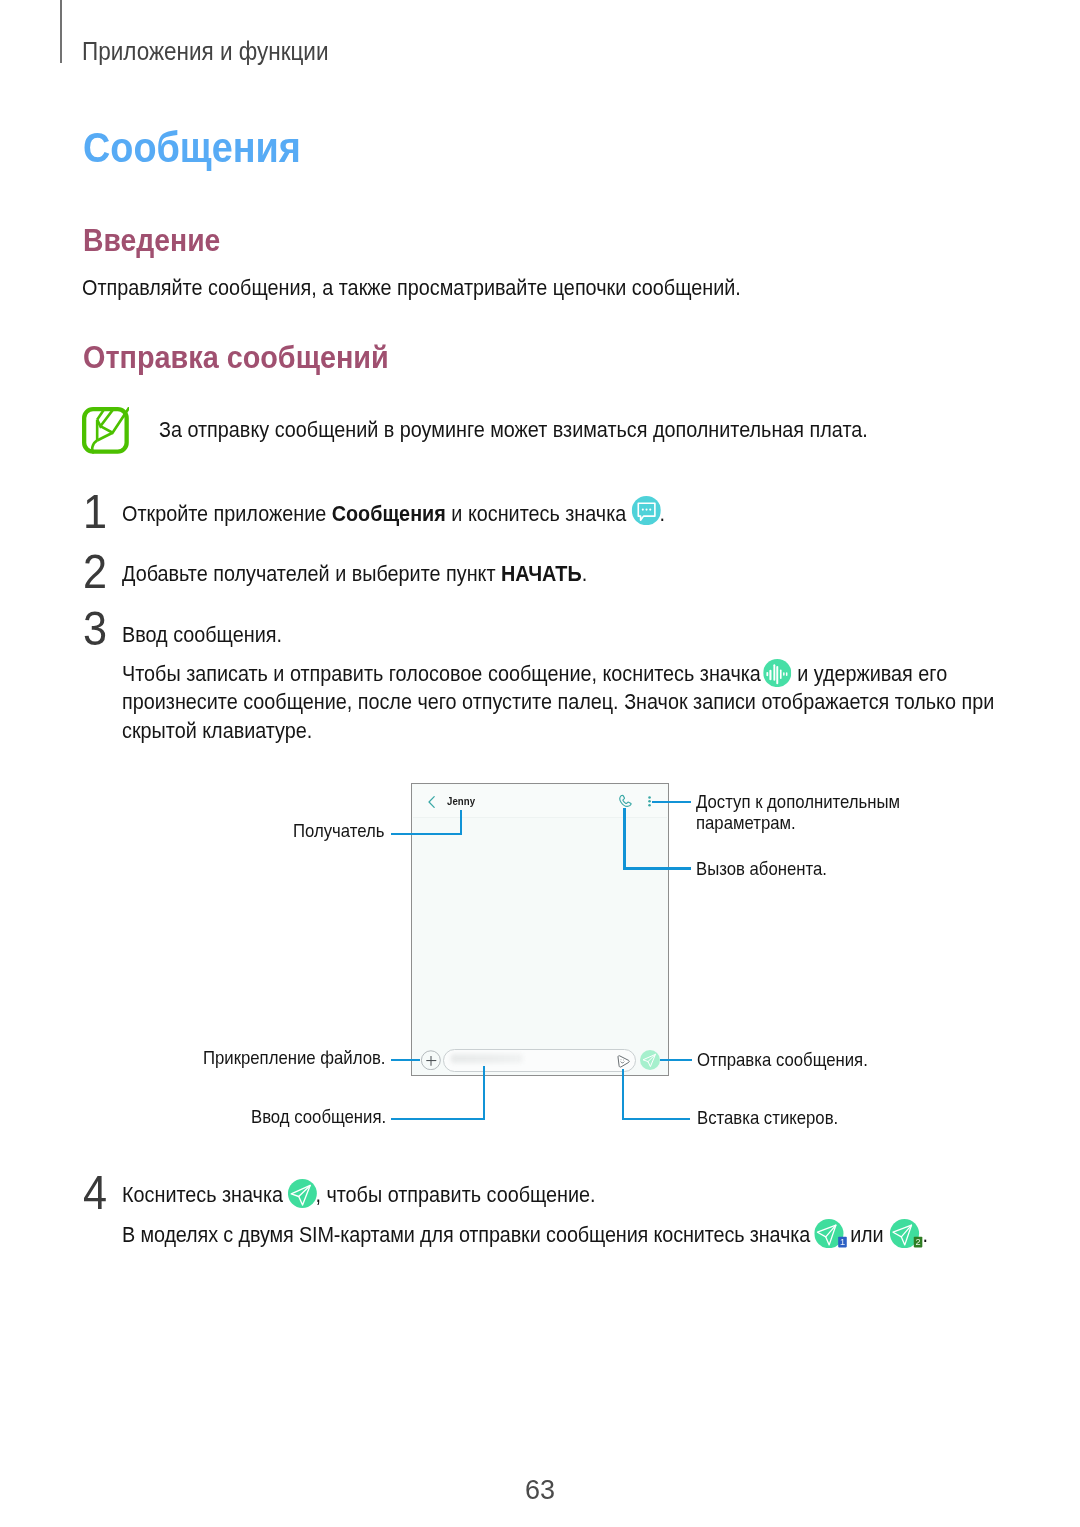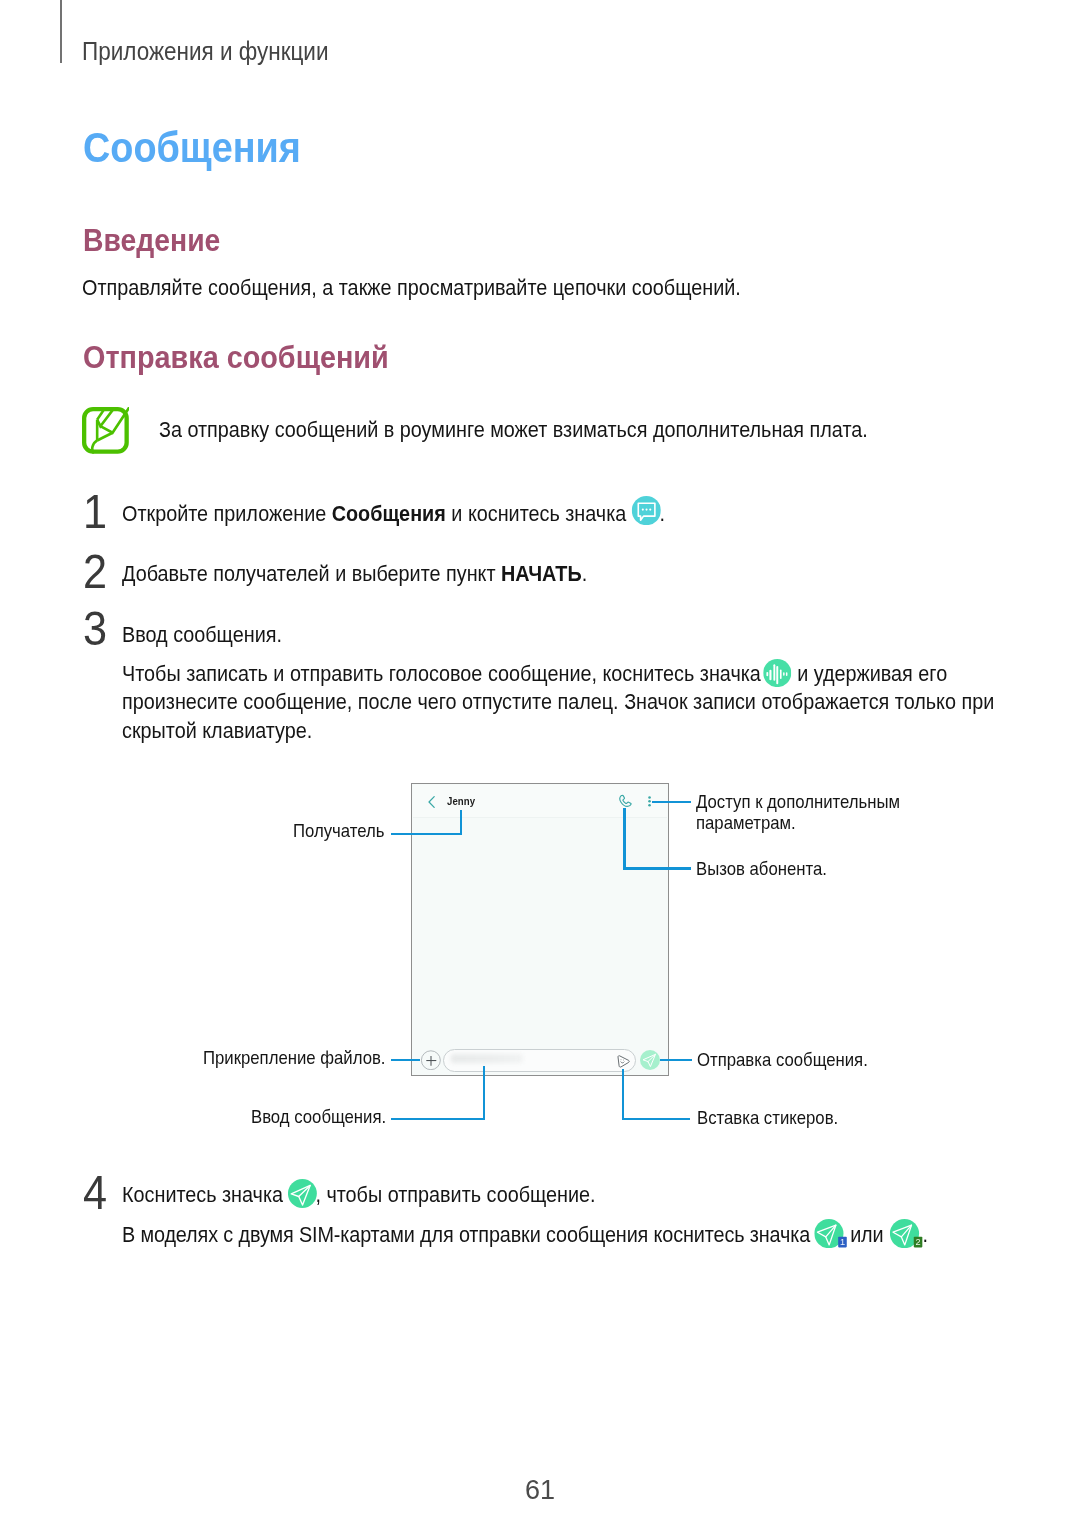--- a/index.html
+++ b/index.html
@@ -192,14 +192,14 @@
 
   <div class="calltxt" style="left:293px;top:819.8px">Получатель</div>
   <div class="calltxt" style="left:696px;top:790.5px">Доступ к дополнительным</div>
   <div class="calltxt" style="left:696px;top:811.5px">параметрам.</div>
   <div class="calltxt" style="left:696px;top:857.8px">Вызов абонента.</div>
   <div class="calltxt" style="left:203px;top:1046.5px">Прикрепление файлов.</div>
   <div class="calltxt" style="left:697px;top:1049.2px">Отправка сообщения.</div>
   <div class="calltxt" style="left:251px;top:1106px">Ввод сообщения.</div>
   <div class="calltxt" style="left:697px;top:1107.2px">Вставка стикеров.</div>
 
-  <div class="pgnum abs">61</div>
+  <div class="pgnum abs">63</div>
 </div>
 
 </body></html>

